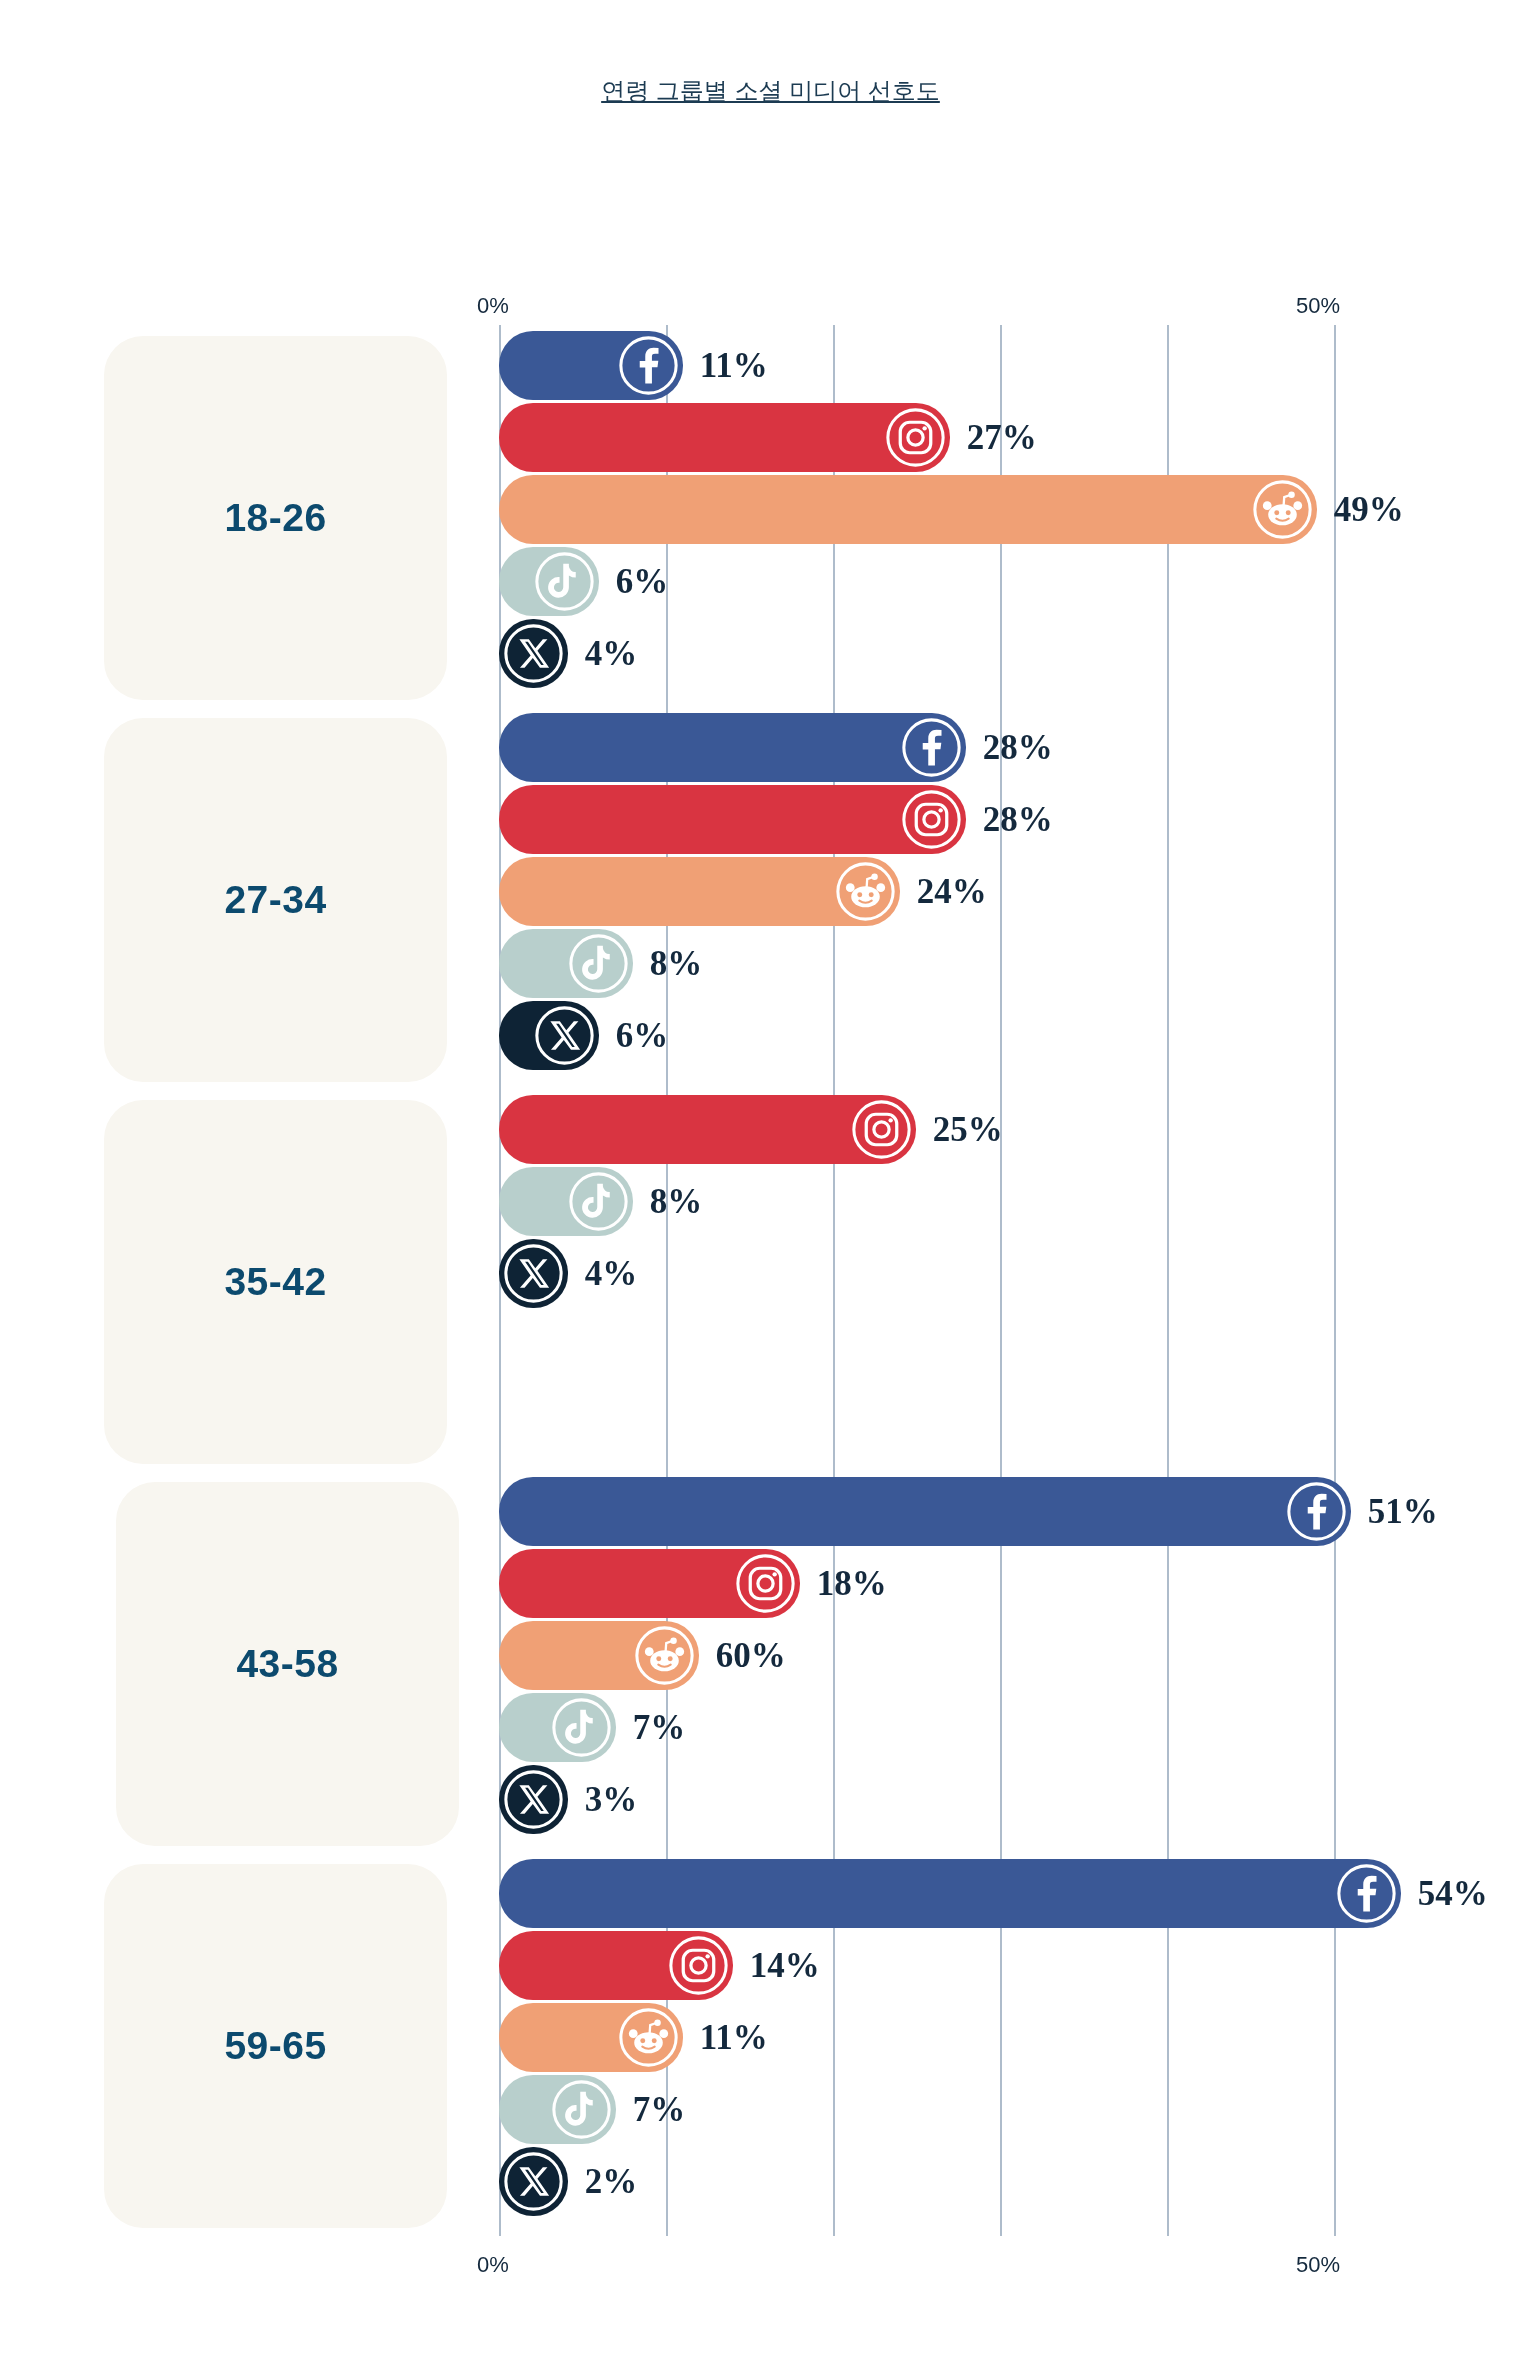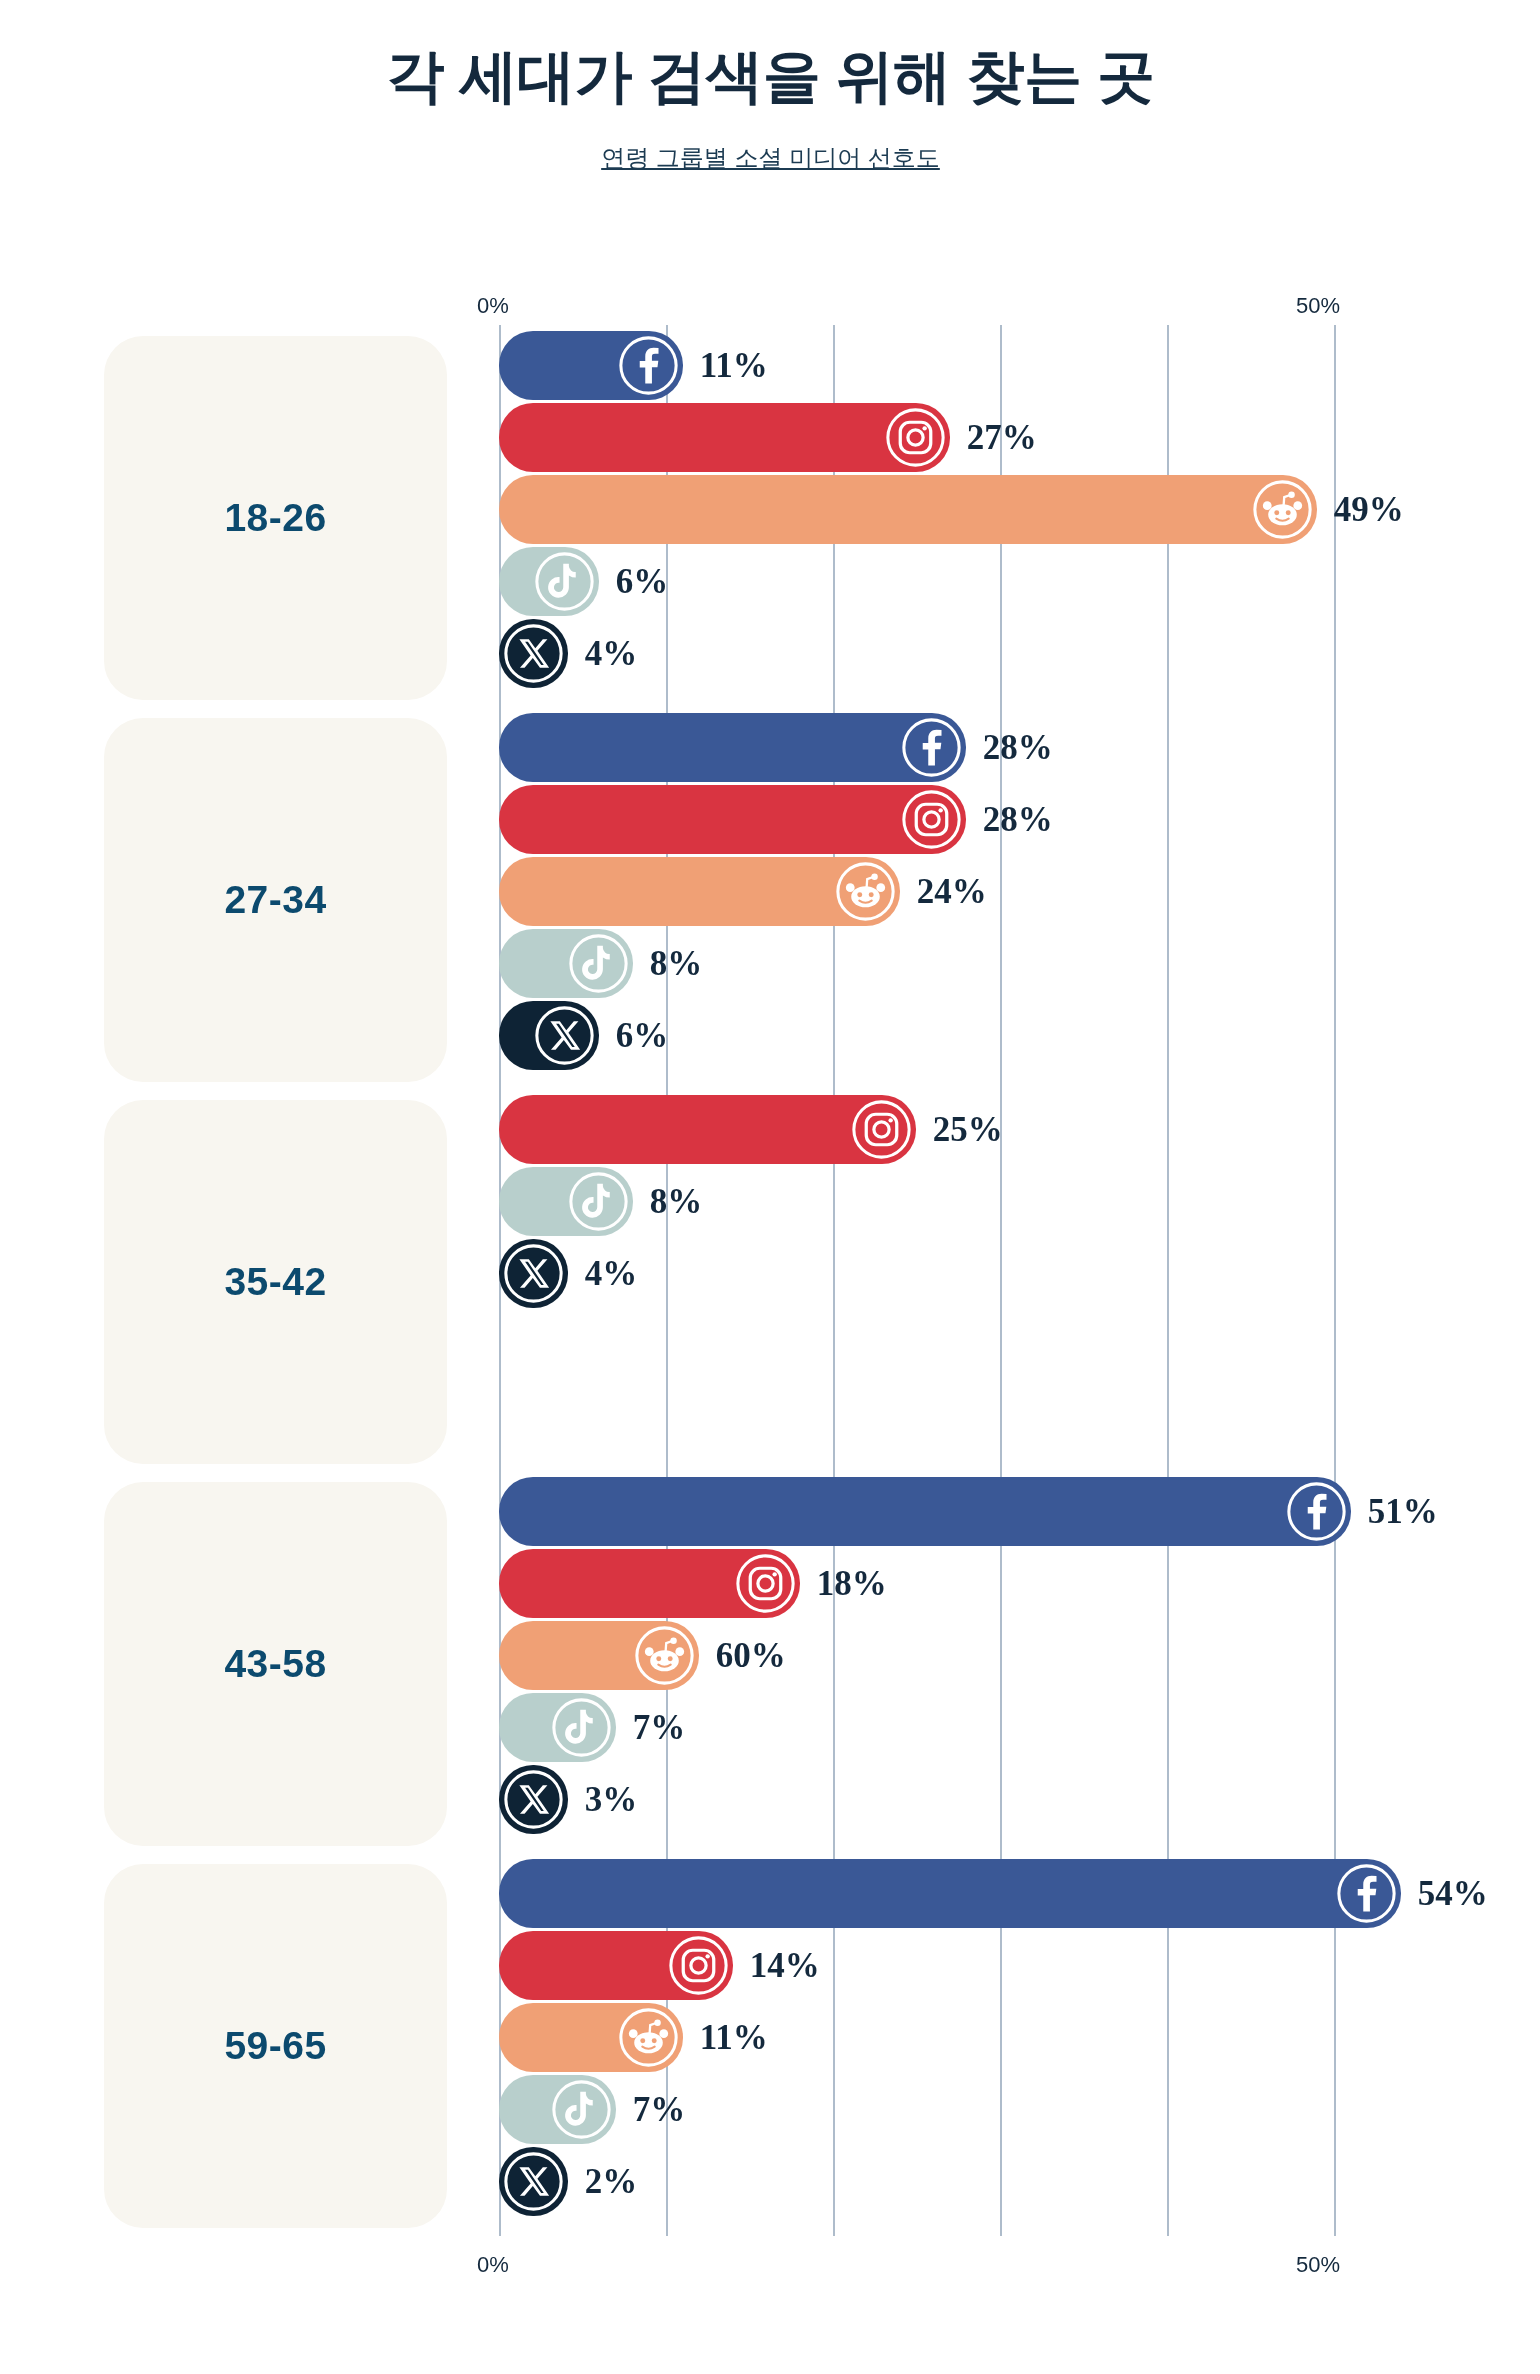--- a/index.html
+++ b/index.html
@@ -150,21 +150,20 @@
   }
   
   .bar.tiny { min-width: 69px; }
 </style>
 </head>
 <body>
 
 <div class="page">
 
   <div class="header">
-    <div class="chart-title">각 세대가 검색을 위해 찾는 곳</div>
     <div class="chart-subtitle">연령 그룹별 소셜 미디어 선호도</div>
   </div>
 
   <div class="plot-area">
 
     <div class="grid-layer" id="grid-layer">
         <div class="gridline" style="left: 0px; background: rgb(174, 188, 203);"></div>
         <div class="gridline" style="left: 167px; background: rgb(174, 188, 203);"></div>
         <div class="gridline" style="left: 334px; background: rgb(174, 188, 203);"></div>
         <div class="gridline" style="left: 501px; background: rgb(174, 188, 203);"></div>
@@ -356,21 +355,21 @@
                     <circle cx="32" cy="32" r="29" fill="none" stroke="#fff" stroke-width="3.2"></circle>
                     <path fill="#fff" d="M41.8 17h4.8L36.1 29.1 48.4 47h-9.6l-7.5-10.3L22.6 47h-4.8l11.2-12.9L17.2 17h9.9l6.8 9.4zm-1.7 27.1h2.7L26.1 19.7h-2.9z"></path>
                   </svg>
                 </span>
               </div>
               <span class="bar-value">4%</span>
             </div>
           </div>
         </div>
         <div class="group-row">
-          <div class="group-box" style="background: rgb(248, 246, 240);">
+          <div class="group-box" style="background: rgb(248, 246, 240); margin-left: 12px;">
             <span class="group-label">43-58</span>
           </div>
           <div class="bars">
             <div class="bar-row">
               <div class="bar" style="width: 852px; background: rgb(58, 88, 150);">
                 <span class="bar-icon">
                   <svg viewBox="0 0 64 64">
                     <circle cx="32" cy="32" r="29" fill="none" stroke="#fff" stroke-width="3.2"></circle>
                     <path fill="#fff" d="M35.6 51V33.8h5.8l0.9-6.7h-6.7v-4.3c0-1.9 0.5-3.2 3.3-3.2h3.6v-6a47 47 0 0 0-5.2-0.3c-5.2 0-8.7 3.2-8.7 9v5h-5.8v6.7h5.8V51z"></path>
                   </svg>

